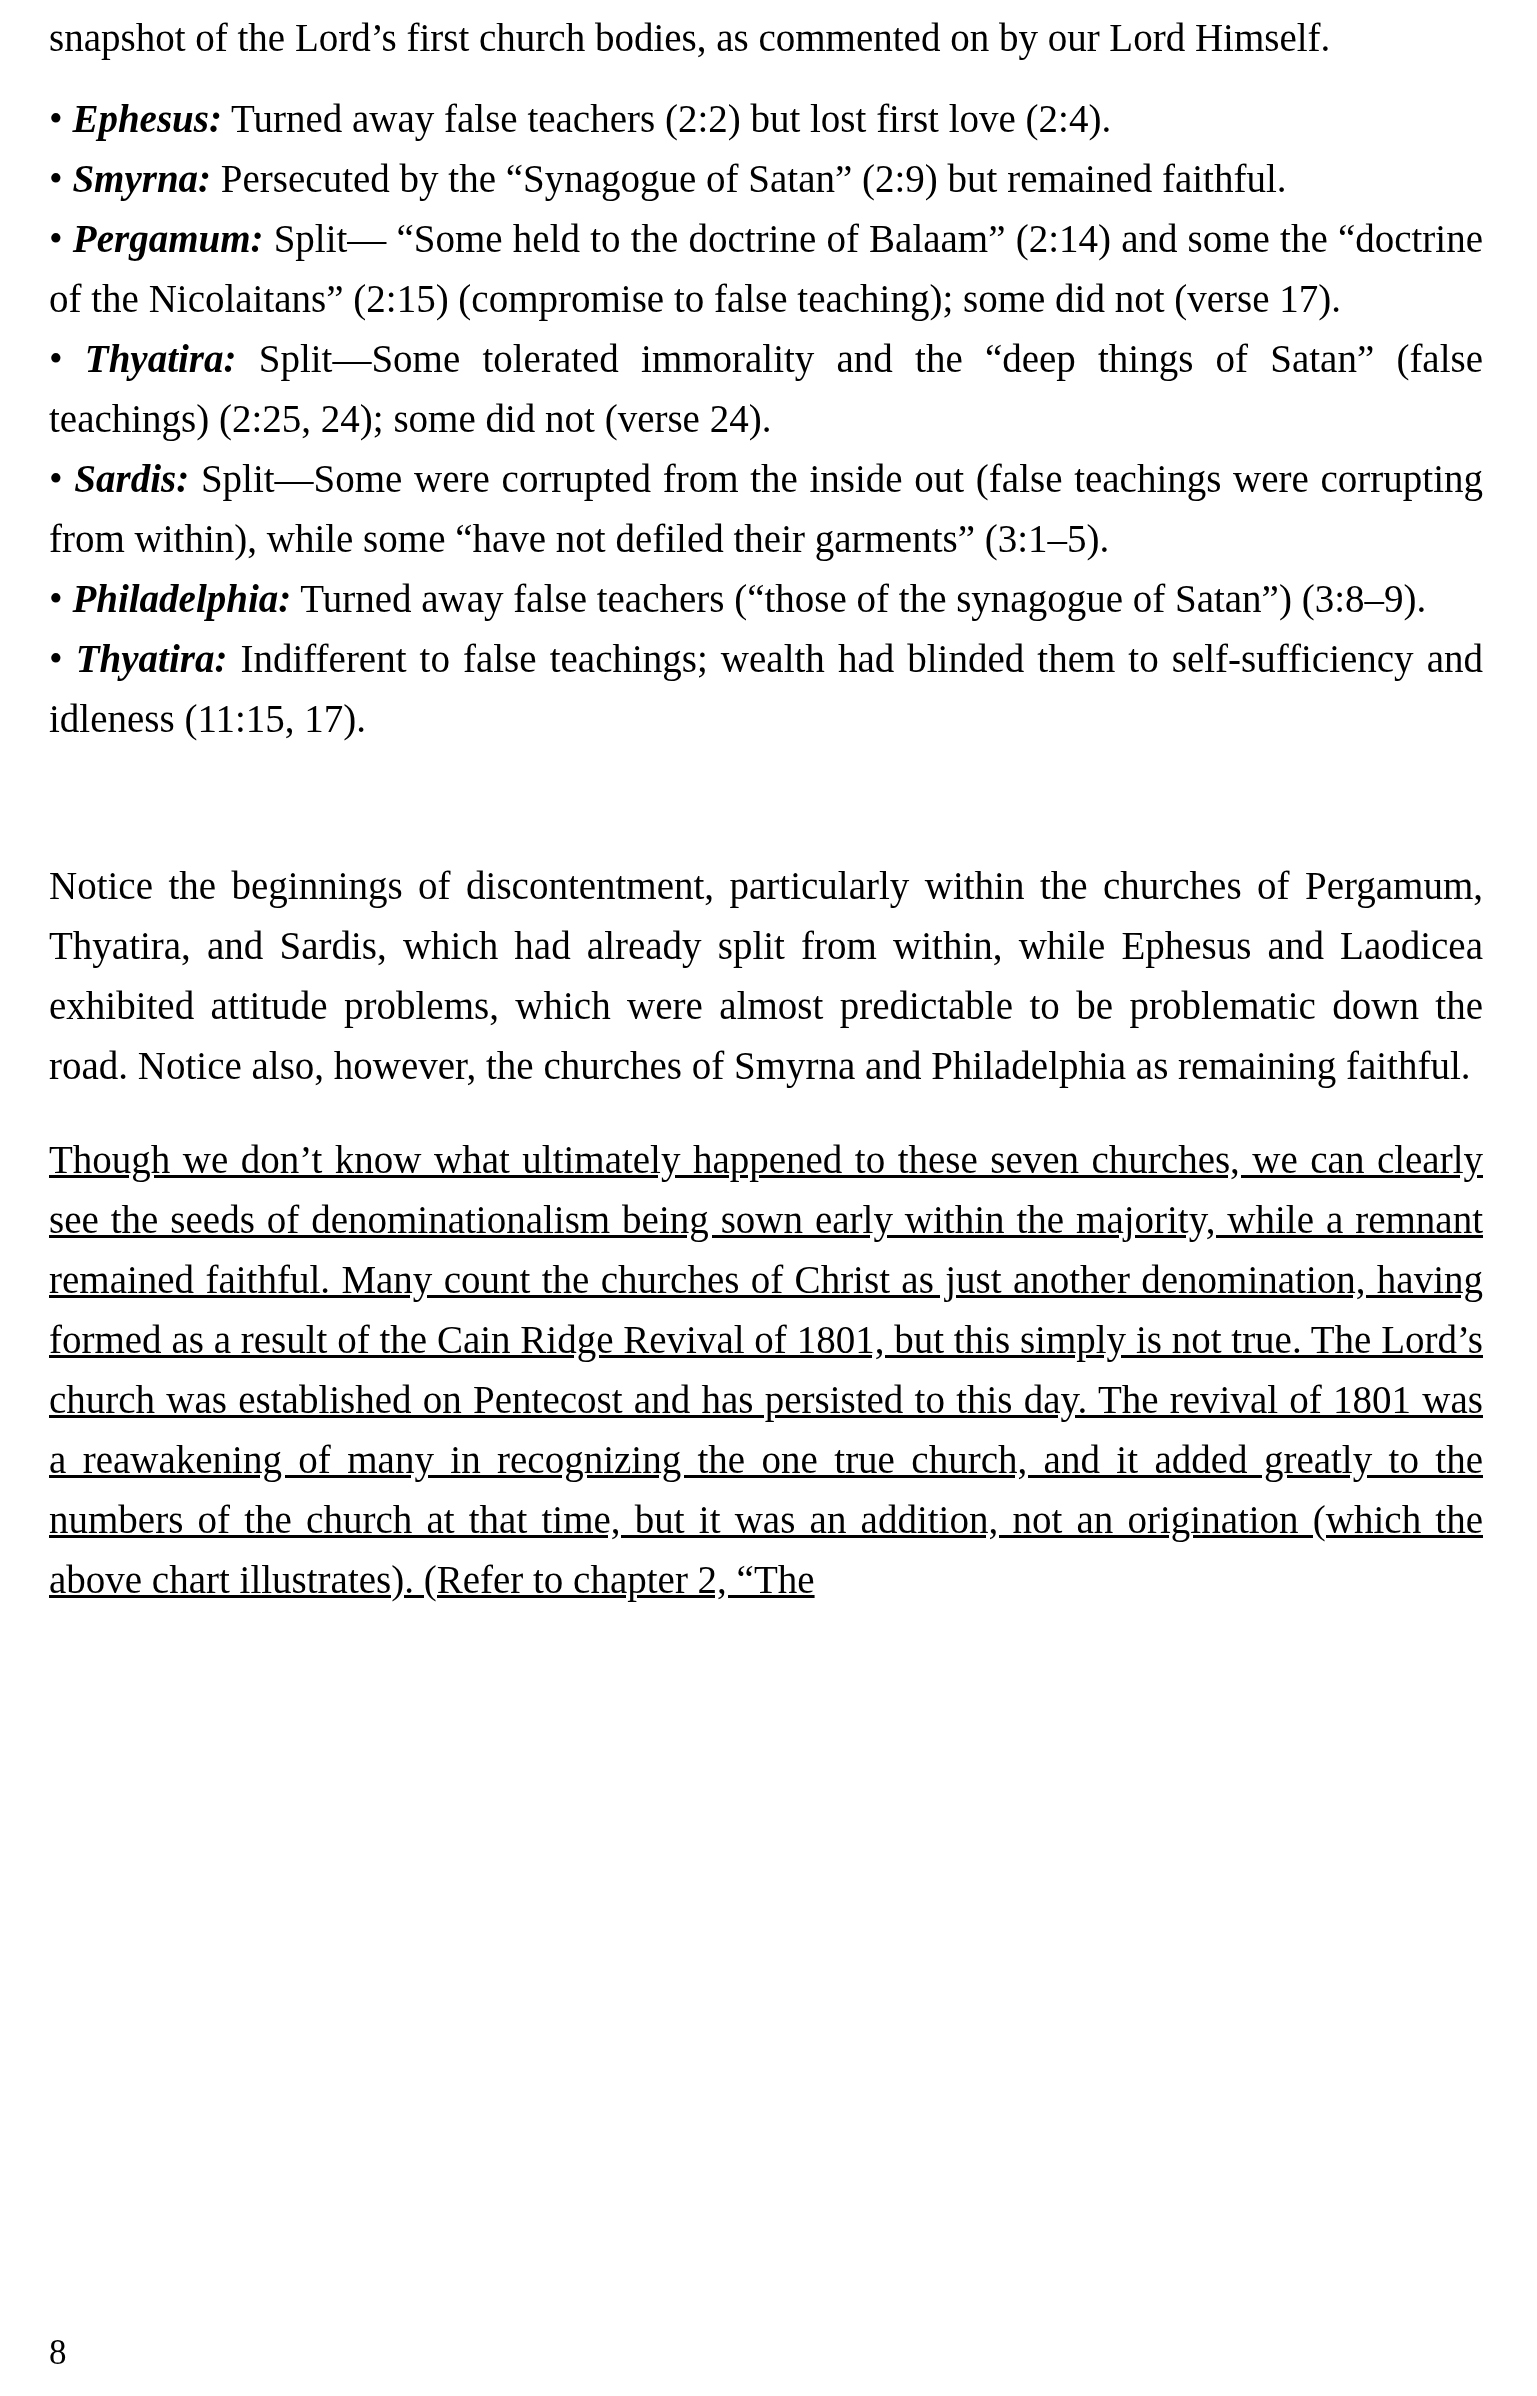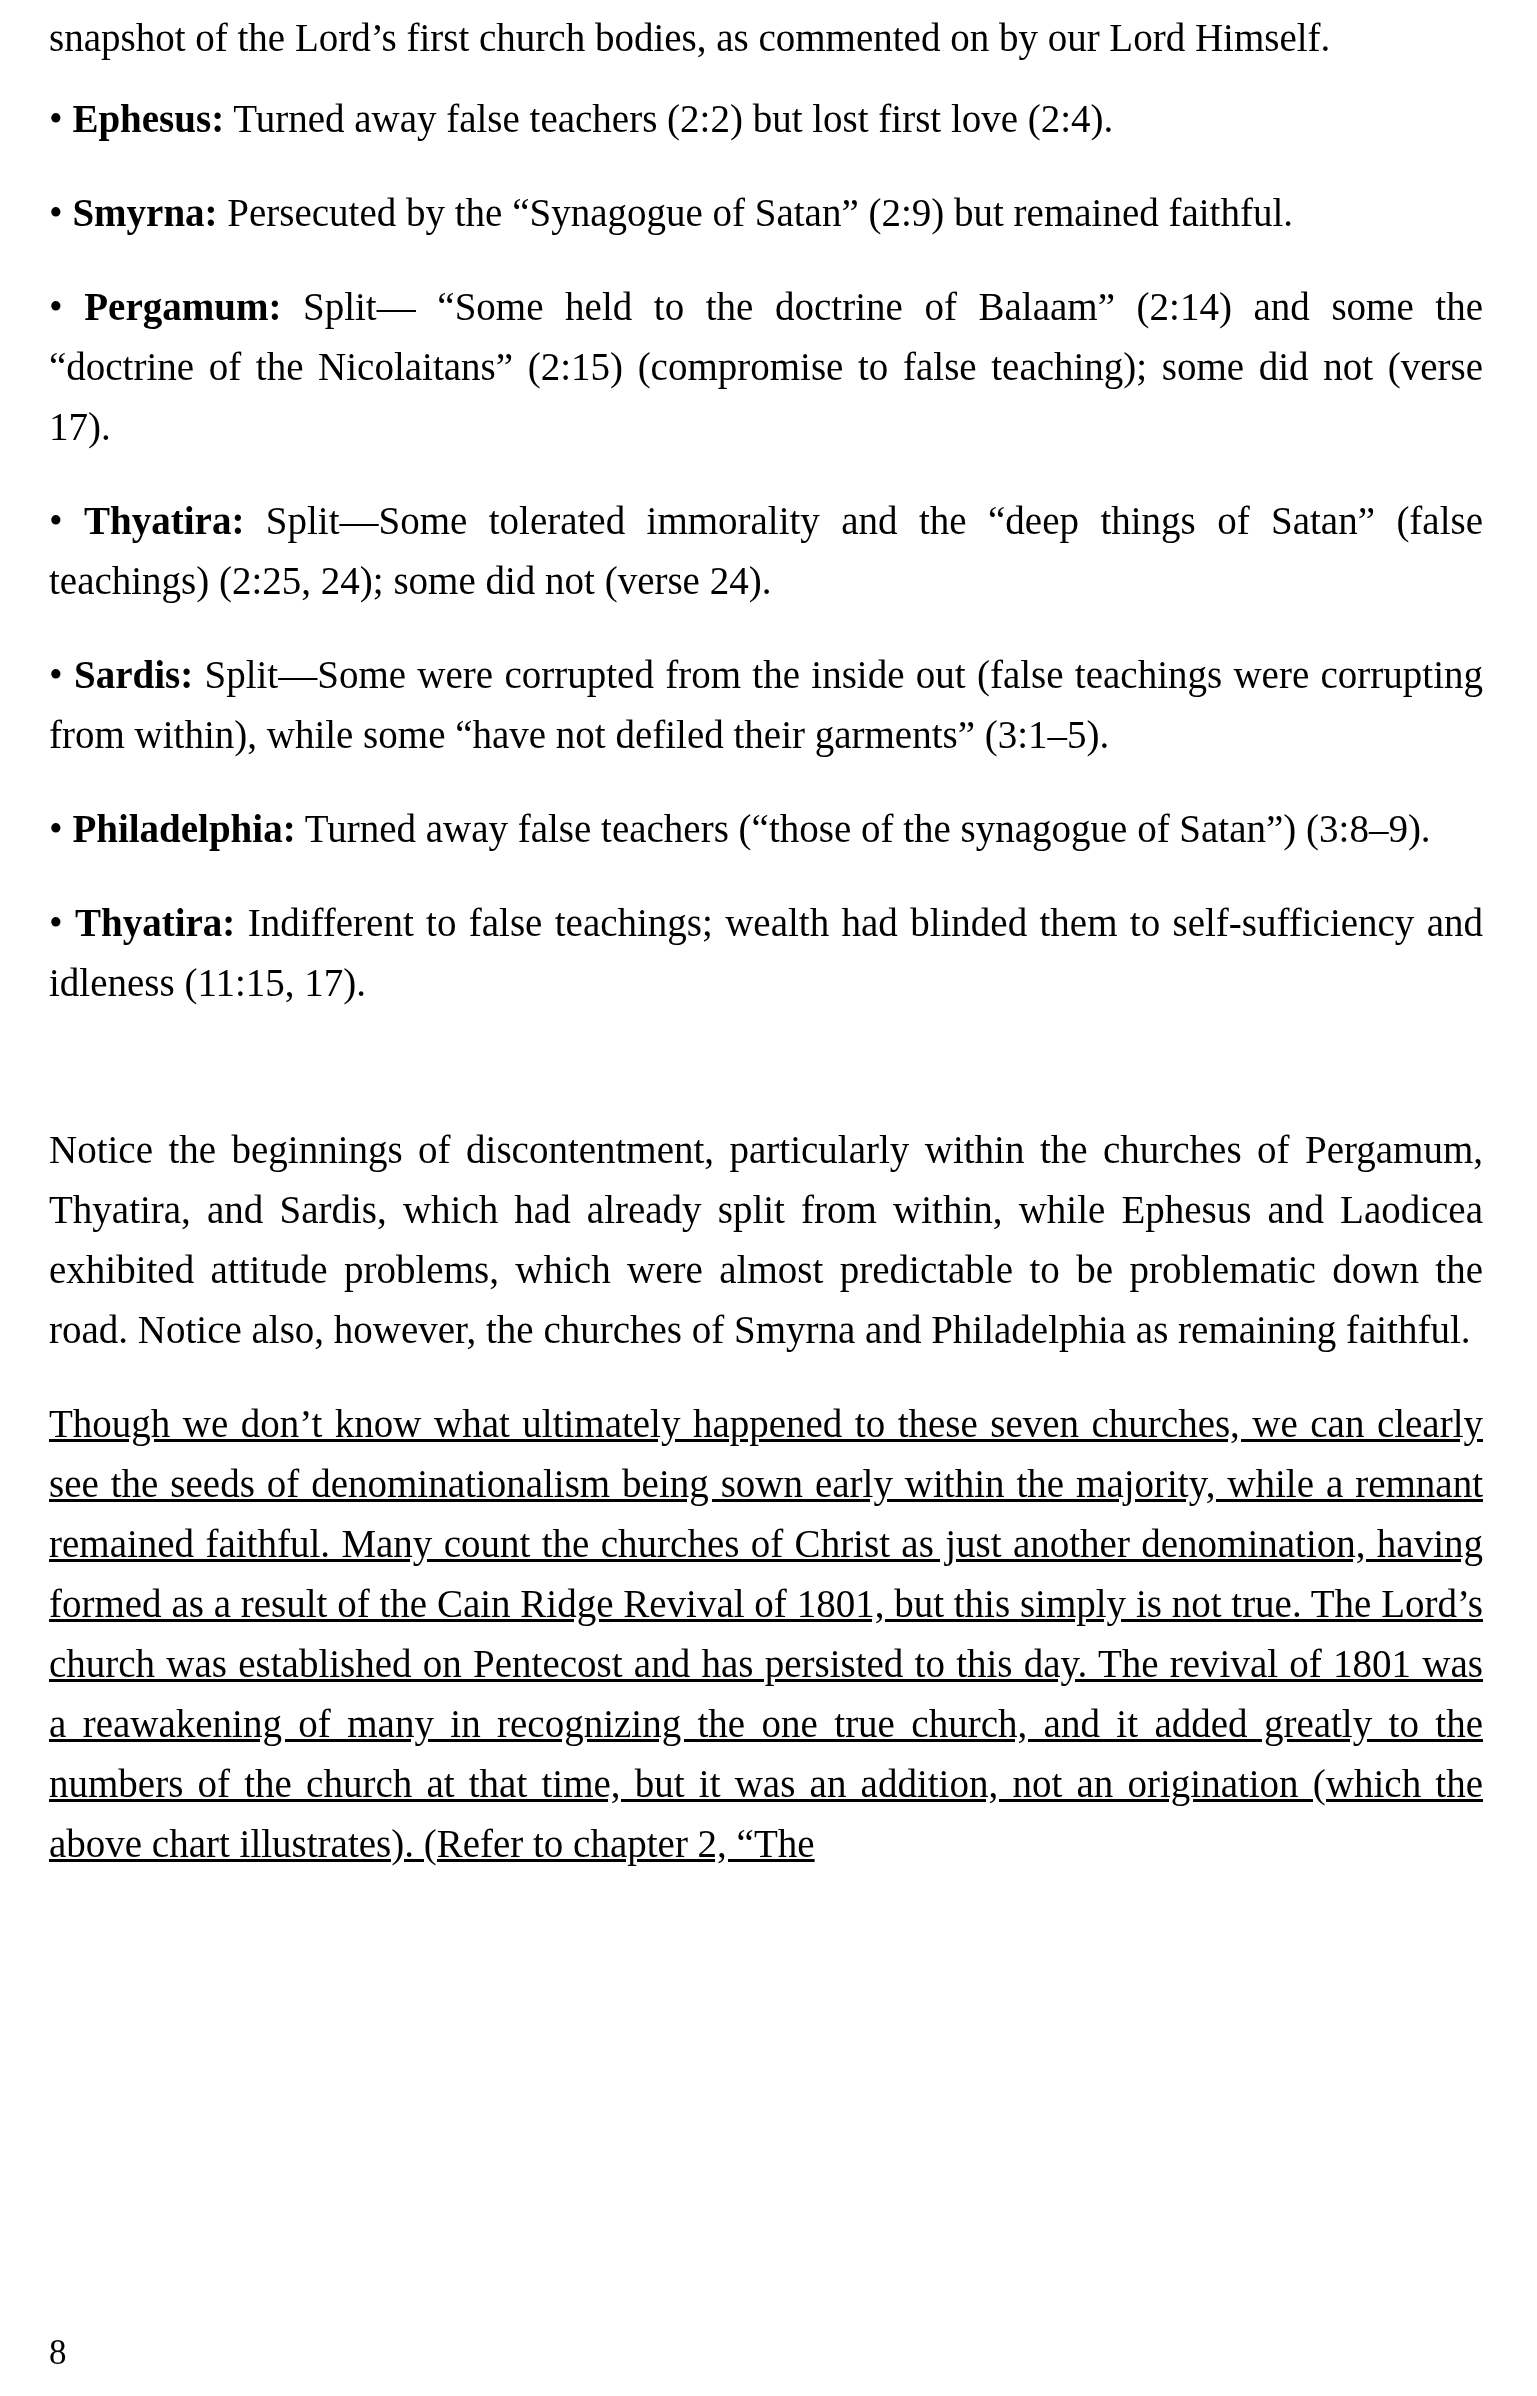--- a/index.html
+++ b/index.html
@@ -43,27 +43,27 @@
     list-style: none;
   }
   .bullet-item {
     font-size: 39px;
     line-height: 60px;
     text-align: justify;
     margin: 0 0 0 0;
     padding: 0;
   }
   .bullet-item + .bullet-item {
-    margin-top: 34px;
   }
   .bullet-mark {
     font-size: 39px;
   }
   .church-name {
     font-weight: bold;
+    font-style: italic;
   }
   .gap-block {
     height: 107px;
   }
   .body-para + .body-para {
     margin-top: 34px;
     text-decoration: underline;
   }
   .page-number {
     position: absolute;

